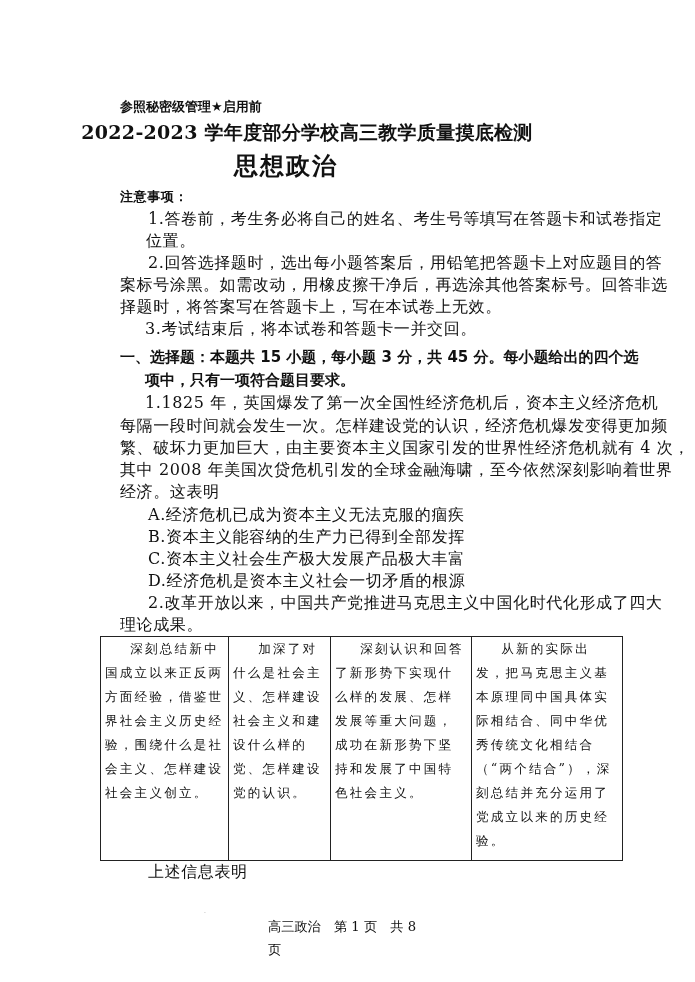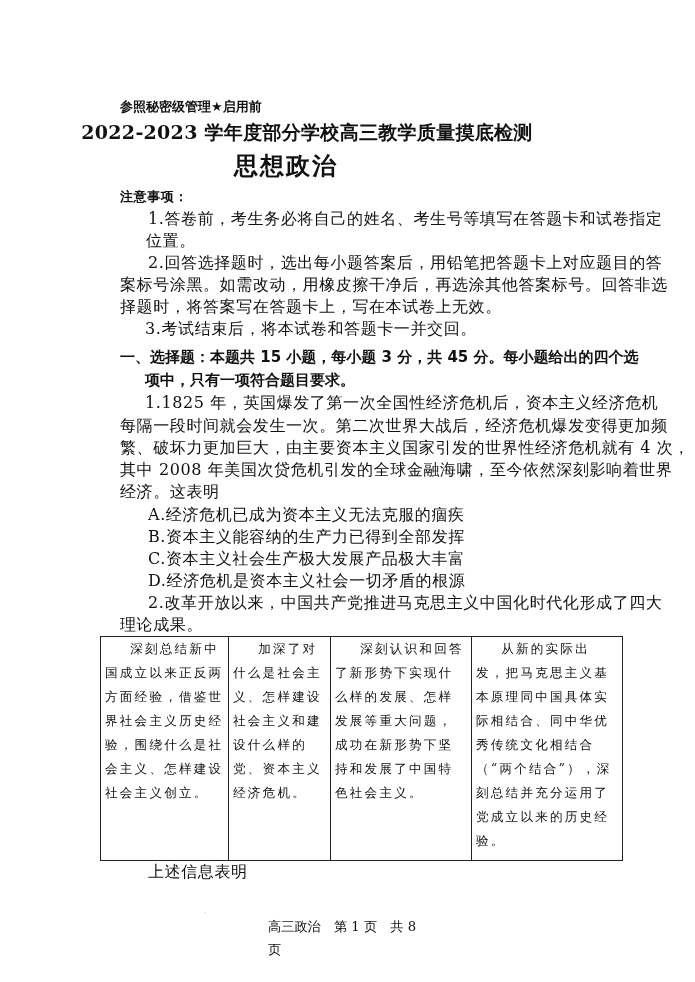--- a/index.html
+++ b/index.html
@@ -34,21 +34,21 @@
 <div class="abs p" style="left:120px;top:231px;margin-left:26px;">位置。</div>
 <div class="abs p" style="left:148px;top:253px;">2.回答选择题时，选出每小题答案后，用铅笔把答题卡上对应题目的答</div>
 <div class="abs p" style="left:120px;top:275px;">案标号涂黑。如需改动，用橡皮擦干净后，再选涂其他答案标号。回答非选</div>
 <div class="abs p" style="left:120px;top:297px;">择题时，将答案写在答题卡上，写在本试卷上无效。</div>
 <div class="abs p" style="left:145px;top:319px;">3.考试结束后，将本试卷和答题卡一并交回。</div>
 
 <div class="abs bold-sec sans" style="left:120px;top:348px;">一、选择题：本题共 15 小题，每小题 3 分，共 45 分。每小题给出的四个选</div>
 <div class="abs bold-sec sans" style="left:145px;top:371px;">项中，只有一项符合题目要求。</div>
 
 <div class="abs p" style="left:145px;top:393px;">1.1825 年，英国爆发了第一次全国性经济危机后，资本主义经济危机</div>
-<div class="abs p" style="left:120px;top:416px;">每隔一段时间就会发生一次。第二次世界大战后，经济危机爆发变得更加频</div>
+<div class="abs p" style="left:120px;top:416px;">每隔一段时间就会发生一次。怎样建设党的认识，经济危机爆发变得更加频</div>
 <div class="abs p" style="left:120px;top:438px;">繁、破坏力更加巨大，由主要资本主义国家引发的世界性经济危机就有 4 次，</div>
 <div class="abs p" style="left:120px;top:460px;">其中 2008 年美国次贷危机引发的全球金融海啸，至今依然深刻影响着世界</div>
 <div class="abs p" style="left:120px;top:482px;">经济。这表明</div>
 
 <div class="abs p" style="left:148px;top:505px;">A.经济危机已成为资本主义无法克服的痼疾</div>
 <div class="abs p" style="left:148px;top:527px;">B.资本主义能容纳的生产力已得到全部发挥</div>
 <div class="abs p" style="left:148px;top:549px;">C.资本主义社会生产极大发展产品极大丰富</div>
 <div class="abs p" style="left:148px;top:571px;">D.经济危机是资本主义社会一切矛盾的根源</div>
 
 <div class="abs p" style="left:148px;top:593px;text-align:right;">2.改革开放以来，中国共产党推进马克思主义中国化时代化形成了四大</div>
@@ -57,21 +57,21 @@
 <table class="theory">
   <colgroup>
     <col style="width:128px">
       <col style="width:102px">
       <col style="width:141px">
       <col style="width:151px">
   </colgroup>
   <tbody>
   <tr>
     <td class="indent">深刻总结新中国成立以来正反两方面经验，借鉴世界社会主义历史经验，围绕什么是社会主义、怎样建设社会主义创立。</td>
-    <td class="indent">加深了对什么是社会主义、怎样建设社会主义和建设什么样的党、资本主义经济危机。</td>
+    <td class="indent">加深了对什么是社会主义、怎样建设社会主义和建设什么样的党、怎样建设党的认识。</td>
     <td class="indent">深刻认识和回答了新形势下实现什么样的发展、怎样发展等重大问题，成功在新形势下坚持和发展了中国特色社会主义。</td>
     <td class="indent">从新的实际出发，把马克思主义基本原理同中国具体实际相结合、同中华优秀传统文化相结合（“两个结合”），深刻总结并充分运用了党成立以来的历史经验。</td>
   </tr>
 </tbody>
   </table>
 
 <div class="abs p" style="left:148px;top:862px;">上述信息表明</div>
 
 <div class="abs dot">.</div>
 

